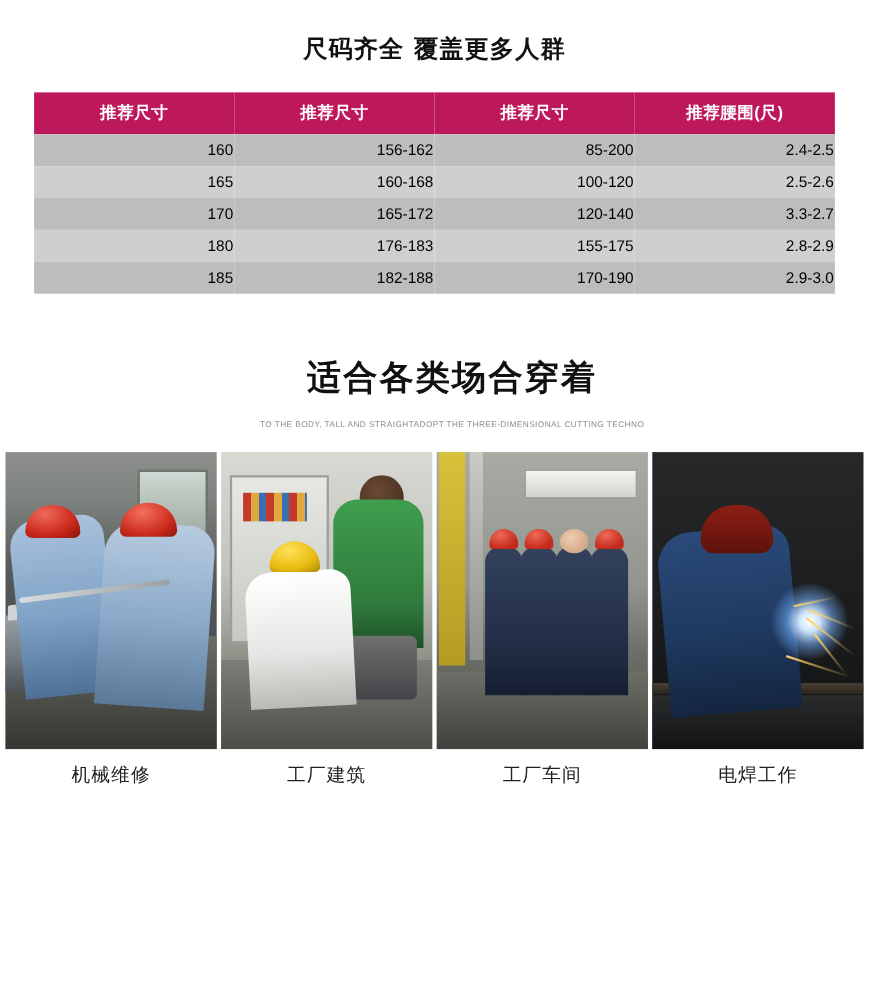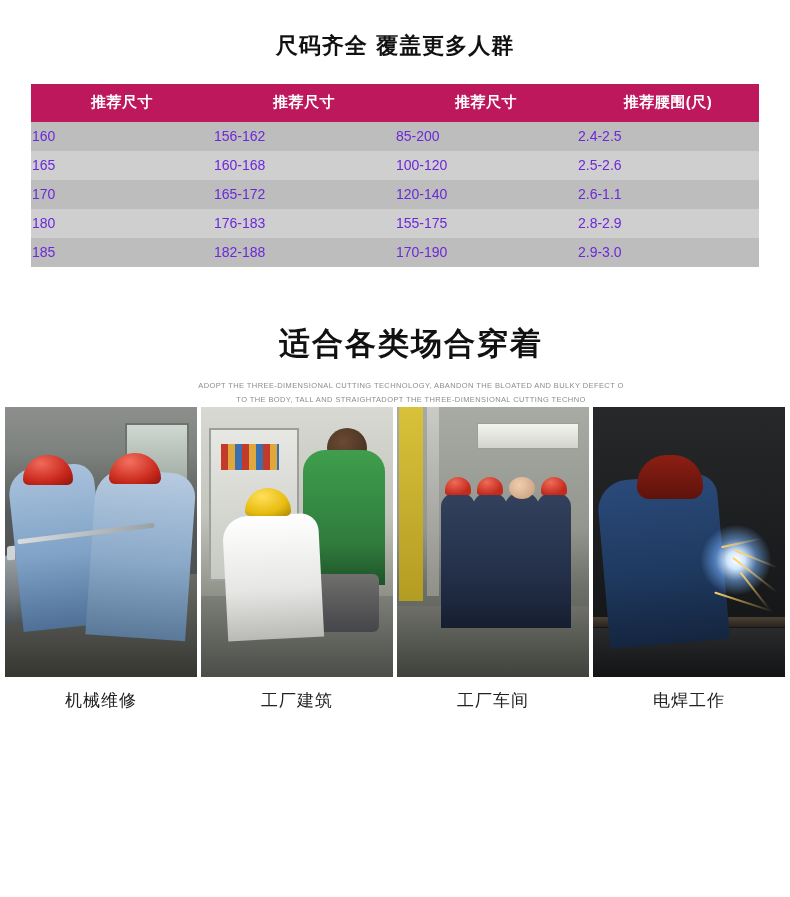--- a/index.html
+++ b/index.html
@@ -48,23 +48,23 @@
     background: #be185d;
     color: #ffffff;
     font-size: 15px;
     font-weight: bold;
     height: 36px;
     text-align: center;
     letter-spacing: 0.5px;
   }
   table.size-table td {
     height: 27px;
-    text-align: left;
+    text-align: right;
     font-size: 14px;
-    color: #6d28d9;
+    color: #000000;
   }
   table.size-table tbody tr:nth-child(odd) td {
     background: #bdbdbd;
   }
   table.size-table tbody tr:nth-child(even) td {
     background: #cfcfcf;
   }
 
   
   .section-title-block {
@@ -83,20 +83,21 @@
     margin-top: 14px;
     font-size: 7.5px;
     line-height: 1.85;
     letter-spacing: 0.4px;
     color: #8c8c8c;
     text-align: center;
   }
 
   
   .gallery {
+    margin-top: 18px;
     display: flex;
     justify-content: center;
     gap: 4px;
     padding: 0 6px;
   }
   .gallery-item {
     width: 192px;
   }
   .photo {
     position: relative;
@@ -309,42 +310,41 @@
         <tr>
           <td>165</td>
           <td>160-168</td>
           <td>100-120</td>
           <td>2.5-2.6</td>
         </tr>
         <tr>
           <td>170</td>
           <td>165-172</td>
           <td>120-140</td>
-          <td>2.6-1.1</td>
+          <td>3.3-2.7</td>
         </tr>
         <tr>
           <td>180</td>
           <td>176-183</td>
           <td>155-175</td>
           <td>2.8-2.9</td>
         </tr>
         <tr>
           <td>185</td>
           <td>182-188</td>
           <td>170-190</td>
           <td>2.9-3.0</td>
         </tr>
       </tbody>
     </table>
   </div>
 
   <div class="section-title-block">
     <div class="section-title">适合各类场合穿着</div>
     <div class="subtext">
-      <div>ADOPT THE THREE-DIMENSIONAL CUTTING TECHNOLOGY, ABANDON THE BLOATED AND BULKY DEFECT O</div>
       <div>TO THE BODY, TALL AND STRAIGHTADOPT THE THREE-DIMENSIONAL CUTTING TECHNO</div>
     </div>
   </div>
 
   <div class="gallery">
 
     <div class="gallery-item">
       <div class="photo p1">
         <div class="floor"></div>
         <div class="win"></div>

